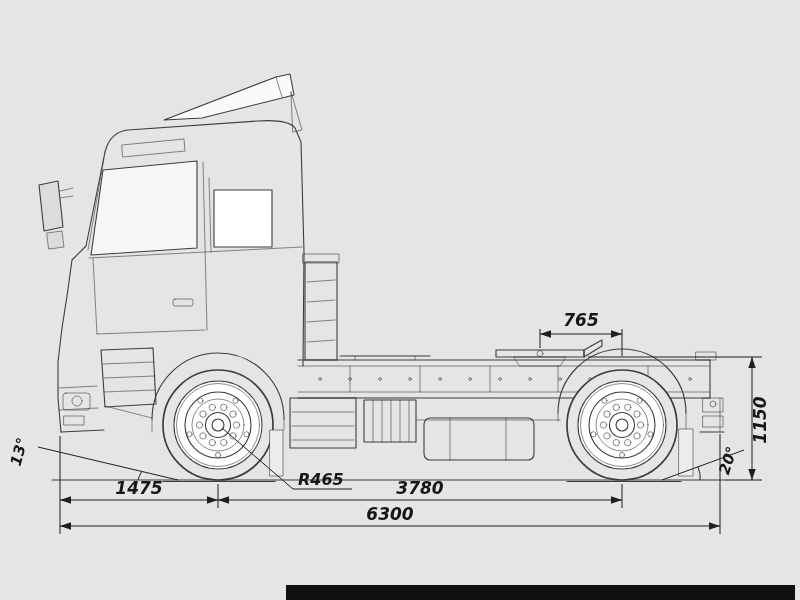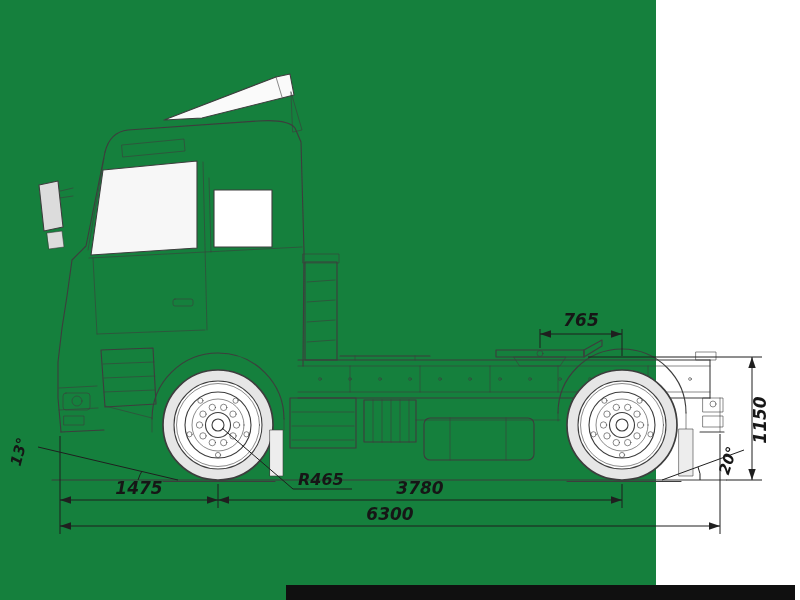--- a/index.html
+++ b/index.html
@@ -1,16 +1,16 @@
 <!DOCTYPE html>
 <html><head>
 <meta charset="utf-8">
 <style>
   html,body{margin:0;padding:0;background:#ffffff;width:800px;height:600px;overflow:hidden;}
-  .stage{position:relative;width:656px;height:600px;background:#15803d;}
+  .stage{position:relative;width:800px;height:600px;background:#e5e5e5;}
   svg{display:block;}
   .line{fill:none;stroke:#3d3d3d;stroke-width:1.1;stroke-linejoin:round;stroke-linecap:round;}
   .heavy{stroke-width:1.7;}
   .thin{stroke-width:0.6;}
   .dim{fill:none;stroke:#1f1f1f;stroke-width:1;}
   .dimtext{font:italic 700 17px "DejaVu Sans", sans-serif;fill:#161616;}
   .dimtext.small{font-size:15px;}
   .dimtext.r{font-size:16px;}
 </style>
 </head>

